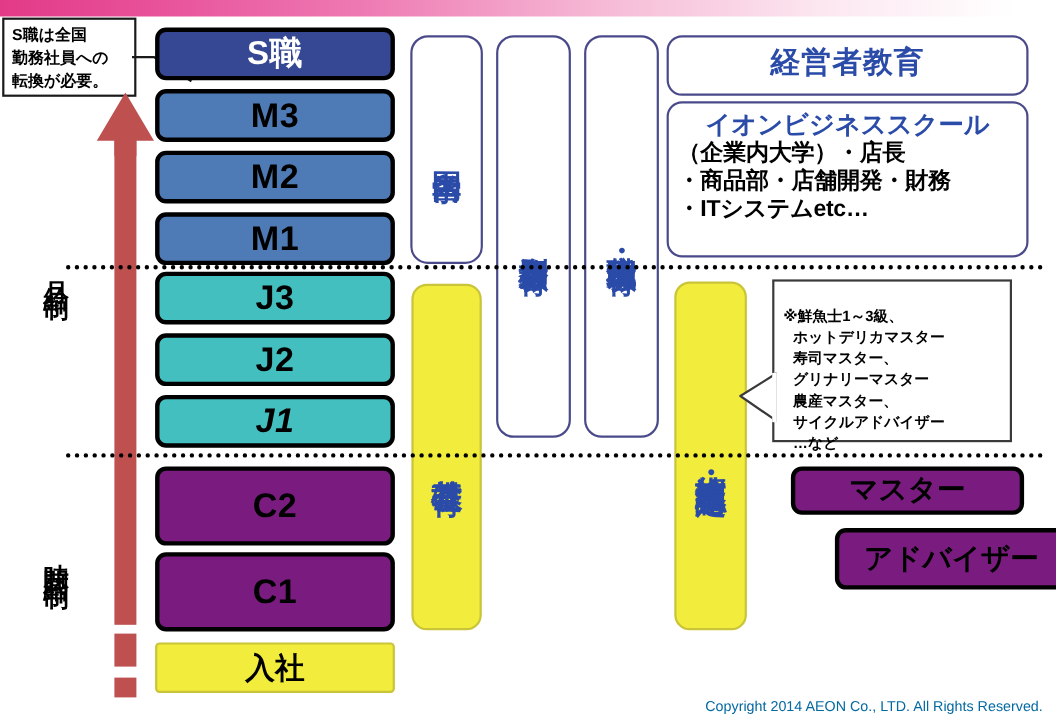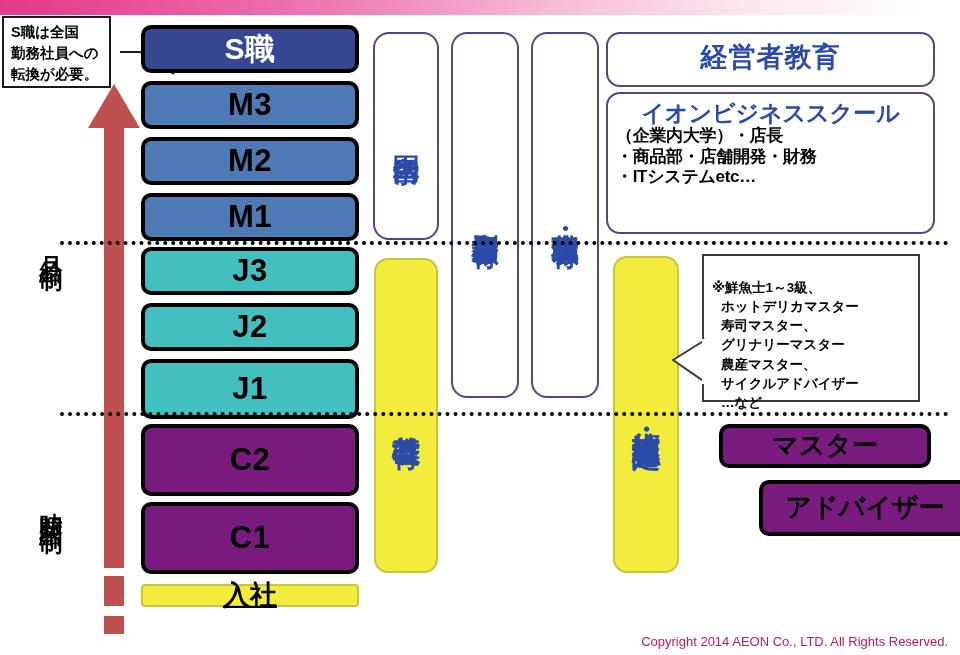--- a/index.html
+++ b/index.html
@@ -85,21 +85,21 @@
   #biz-school-box {
     display: block;
     padding: 6px 8px 6px 8px;
     text-align: left;
   }
   #biz-school-box .bs-title {
     display: block; text-align: center; color: #2b4ba8;
     font-size: 23px; font-weight: bold; line-height: 1.15;
   }
   #biz-school-box .bs-line {
-    display: block; color: #000; font-size: 17px; font-weight: bold;
+    display: block; color: #000; font-size: 21px; font-weight: bold;
     line-height: 1.2; letter-spacing: -0.3px;
   }
 
   
   #cert-note {
     position: absolute;
     background: #ffffff;
     border: 2px solid #3a3a3a;
     padding: 22px 6px 4px 8px;
     text-align: left;
@@ -147,34 +147,34 @@
     position: absolute; height: 0;
     border-top: 4px dotted #000;
   }
 
   
   #growth-arrow { position: absolute; left: 86px; top: 84px; }
 
   
   #copyright {
     position: absolute; right: 12px; bottom: 6px;
-    font-size: 13px; color: #be185d; font-weight: normal;
+    font-size: 13px; color: #0369a1; font-weight: normal;
     font-family: "Liberation Sans", sans-serif;
     margin-left: 25px;
   }
   .callout-pointer { position: absolute; }
 </style>
 </head>
 <body>
 
 <div id="stage">
 
   <div class="pink-bar"></div>
 
-  <div id="callout" style="left:2px; top:16px; width:109px; height:72px;">
+  <div id="callout" style="left:2px; top:16px; width:122px; height:72px;">
     <span class="cline">S職は全国</span>
     <span class="cline">勤務社員への</span>
     <span class="cline">転換が必要。</span>
   </div>
 
   <svg class="callout-pointer" style="left:118px; top:48px;" width="60" height="48" viewBox="0 0 60 48">
     <polyline points="2,4 22,4 56,26" fill="none" stroke="#1a1a1a" stroke-width="2"></polyline>
   </svg>
 
   <svg id="growth-arrow" width="56" height="552" viewBox="0 0 56 552">
@@ -190,26 +190,26 @@
   <div class="pay-label" style="left:36px; top:196px; width:32px; height:100px;">月給制</div>
   <div class="pay-label" style="left:36px; top:440px; width:32px; height:132px;">時間給制</div>
 
   <div class="box grade grade-s" style="left:141px; top:25px; width:218px; height:48px;">S職</div>
   <div class="box grade grade-m" style="left:141px; top:81px; width:218px; height:48px;">M3</div>
   <div class="box grade grade-m" style="left:141px; top:137px; width:218px; height:48px;">M2</div>
   <div class="box grade grade-m" style="left:141px; top:193px; width:218px; height:48px;">M1</div>
 
   <div class="box grade grade-j" style="left:141px; top:247px; width:218px; height:48px;">J3</div>
   <div class="box grade grade-j" style="left:141px; top:303px; width:218px; height:48px;">J2</div>
-  <div class="box grade grade-j" style="left:141px; top:359px; width:218px; height:60px;">J1</div>
+  <div class="box grade grade-j" style="left:141px; top:359px; width:218px; height:48px;font-style:italic;">J1</div>
 
   <div class="box grade grade-c" style="left:141px; top:424px; width:218px; height:72px;">C2</div>
   <div class="box grade grade-c" style="left:141px; top:502px; width:218px; height:72px;">C1</div>
 
-  <div class="box grade-entry" style="left:141px; top:584px; width:218px; height:23px;text-decoration:underline;">入社</div>
+  <div class="box grade-entry" style="left:141px; top:584px; width:218px; height:46px;">入社</div>
 
   <div class="box vcol" style="left:373px; top:32px; width:66px; height:208px;">国内留学</div>
 
   <div class="box vcol" style="left:451px; top:32px; width:68px; height:366px;">資格別登用教育</div>
 
   <div class="box vcol" style="left:531px; top:32px; width:68px; height:366px;">職位・職種別教育</div>
 
   <div class="box vcol-yellow" style="left:374px; top:258px; width:64px; height:315px;">基礎教育</div>
 
   <div class="box vcol-yellow" style="left:613px; top:256px; width:66px; height:317px;">技術訓練・資格認定</div>

